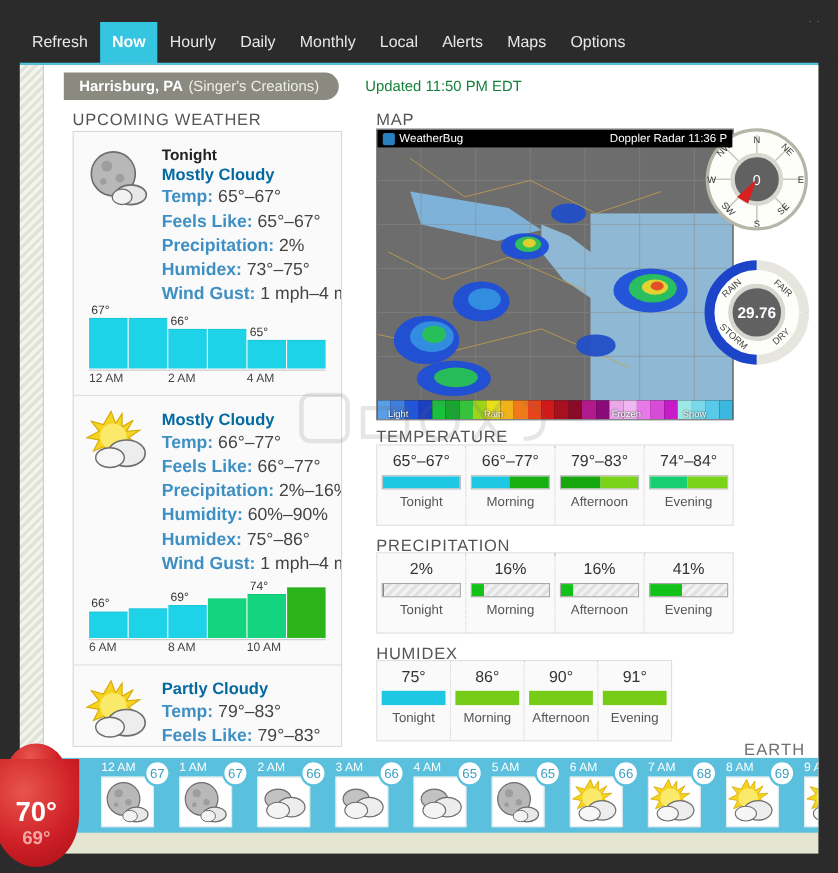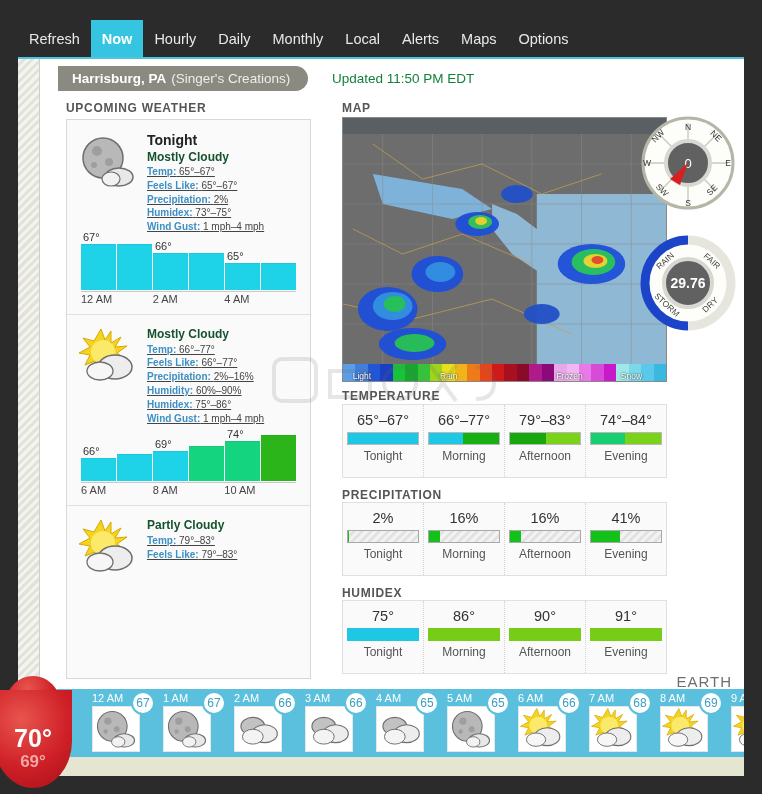--- a/index.html
+++ b/index.html
@@ -48,37 +48,37 @@
     display: flex; align-items: center; padding: 0 18px 0 14px; font-size: 13.5px;
   }
   .loctab b { font-weight: bold; }
   .loctab span { margin-left: 5px; color: #eeeee8; }
   .updated {
     position: absolute; left: 292px; top: 12px; font-size: 13.5px; color: #15803d;
   }
 
   
   .seclabel {
-    position: absolute; font-size: 12px; font-weight: bold;
+    position: absolute; font-size: 15px; font-weight: normal;
     letter-spacing: 0.7px; color: #555;
   }
 
   
   .cardstack {
     position: absolute; left: 26px; top: 60px; width: 245px; height: 560px;
     background: #fafafa; border: 1px solid #d8d8d8; overflow: hidden;
   }
   .wcard { position: relative; padding: 12px 10px 8px 10px; border-bottom: 1px solid #e0e0e0; }
   .wcard:last-child { border-bottom: none; }
   .wrow { display: flex; gap: 8px; }
   .wicon { width: 62px; height: 62px; flex: 0 0 62px; }
   .wtext { flex: 1; }
   .wtitle { font-size: 14px; font-weight: bold; color: #222; line-height: 1.25; }
-  .wcond { font-size: 12px; font-weight: bold; color: #14532d; line-height: 1.3; }
-  .wline { font-size: 10px; color: #444; line-height: 1.38; white-space: nowrap; text-decoration: underline; }
+  .wcond { font-size: 15px; font-weight: bold; color: #0369a1; line-height: 1.3; }
+  .wline { font-size: 16px; color: #444; line-height: 1.38; white-space: nowrap; }
   .wline b { color: #3e8fc4; font-weight: bold; }
 
   
   .minichart { position: relative; height: 62px; margin: 10px 4px 0 4px; }
   .mcbars { position: absolute; bottom: 16px; left: 0; right: 0; height: 46px; display: flex; align-items: flex-end; gap: 1px; }
   .mcbars .b { flex: 1; border-top: 1px solid rgba(0,0,0,0.05); }
   .mclabels { position: absolute; bottom: 0; left: 0; right: 0; height: 15px; border-top: 1px solid #c9c9c9; display: flex; }
   .mclabels .l { flex: 1; font-size: 11px; color: #444; padding-top: 1px; }
   .mcvals { position: absolute; left: 0; right: 0; top: 0; height: 46px; display: flex; gap: 1px; pointer-events: none; }
   .mcvals .v { flex: 1; font-size: 11px; color: #333; position: relative; }
@@ -350,20 +350,27 @@
       <div class="wtext">
         <div class="wcond">Partly Cloudy</div>
         <div class="wline"><b>Temp:</b> <span>79°–83°</span></div>
                 <div class="wline"><b>Feels Like:</b> <span>79°–83°</span></div>
       </div>
     </div>
           </div>
         </div>
 
       <div class="mapbox">
+        <div class="maphdr">
+          <span class="wbug">
+            <span class="logo"></span>
+            <span>WeatherBug</span>
+          </span>
+          <span>Doppler Radar 11:36 P</span>
+        </div>
         <svg class="mapcanvas" viewBox="0 0 325 232" preserveAspectRatio="none">
           <rect width="325" height="232" fill="#6d6d6d"></rect>
           <rect x="195" y="60" width="130" height="172" fill="#8fb8d4"></rect>
           <path d="M30 40 L120 55 L150 75 L110 85 L40 70 Z" fill="#7fb2d8"></path>
           <path d="M150 70 L175 80 L195 95 L215 120 L200 140 L170 120 L150 95 Z" fill="#8fb8d4"></path>
           <g stroke="#8a8a8a" stroke-width="0.6" fill="none" opacity="0.8">
             <path d="M0 30 H325 M0 70 H325 M0 110 H325 M0 150 H325 M0 190 H325"></path>
             <path d="M40 0 V232 M90 0 V232 M140 0 V232 M190 0 V232 M240 0 V232 M290 0 V232"></path>
           </g>
           <g stroke="#c8a24a" stroke-width="0.8" fill="none" opacity="0.9">
@@ -484,21 +491,21 @@
           </div>
           <div class="pcell">
     <div class="pval">41%</div>
     <div class="pbar">
               <div class="fill" style="width:41%;"></div>
             </div>
     <div class="plabel">Evening</div>
           </div>
         </div>
 
-      <div class="panel" style="left:302px; top:541px; width:325px; height:74px;" id="humidex-panel">
+      <div class="panel" style="left:302px; top:541px; width:269px; height:74px;" id="humidex-panel">
           <div class="pcell">
     <div class="pval">75°</div>
     <div class="hbar" style="background:#1ec8e4;"></div>
     <div class="plabel">Tonight</div>
           </div>
           <div class="pcell">
     <div class="pval">86°</div>
     <div class="hbar" style="background:#76cc17;"></div>
     <div class="plabel">Morning</div>
           </div>

